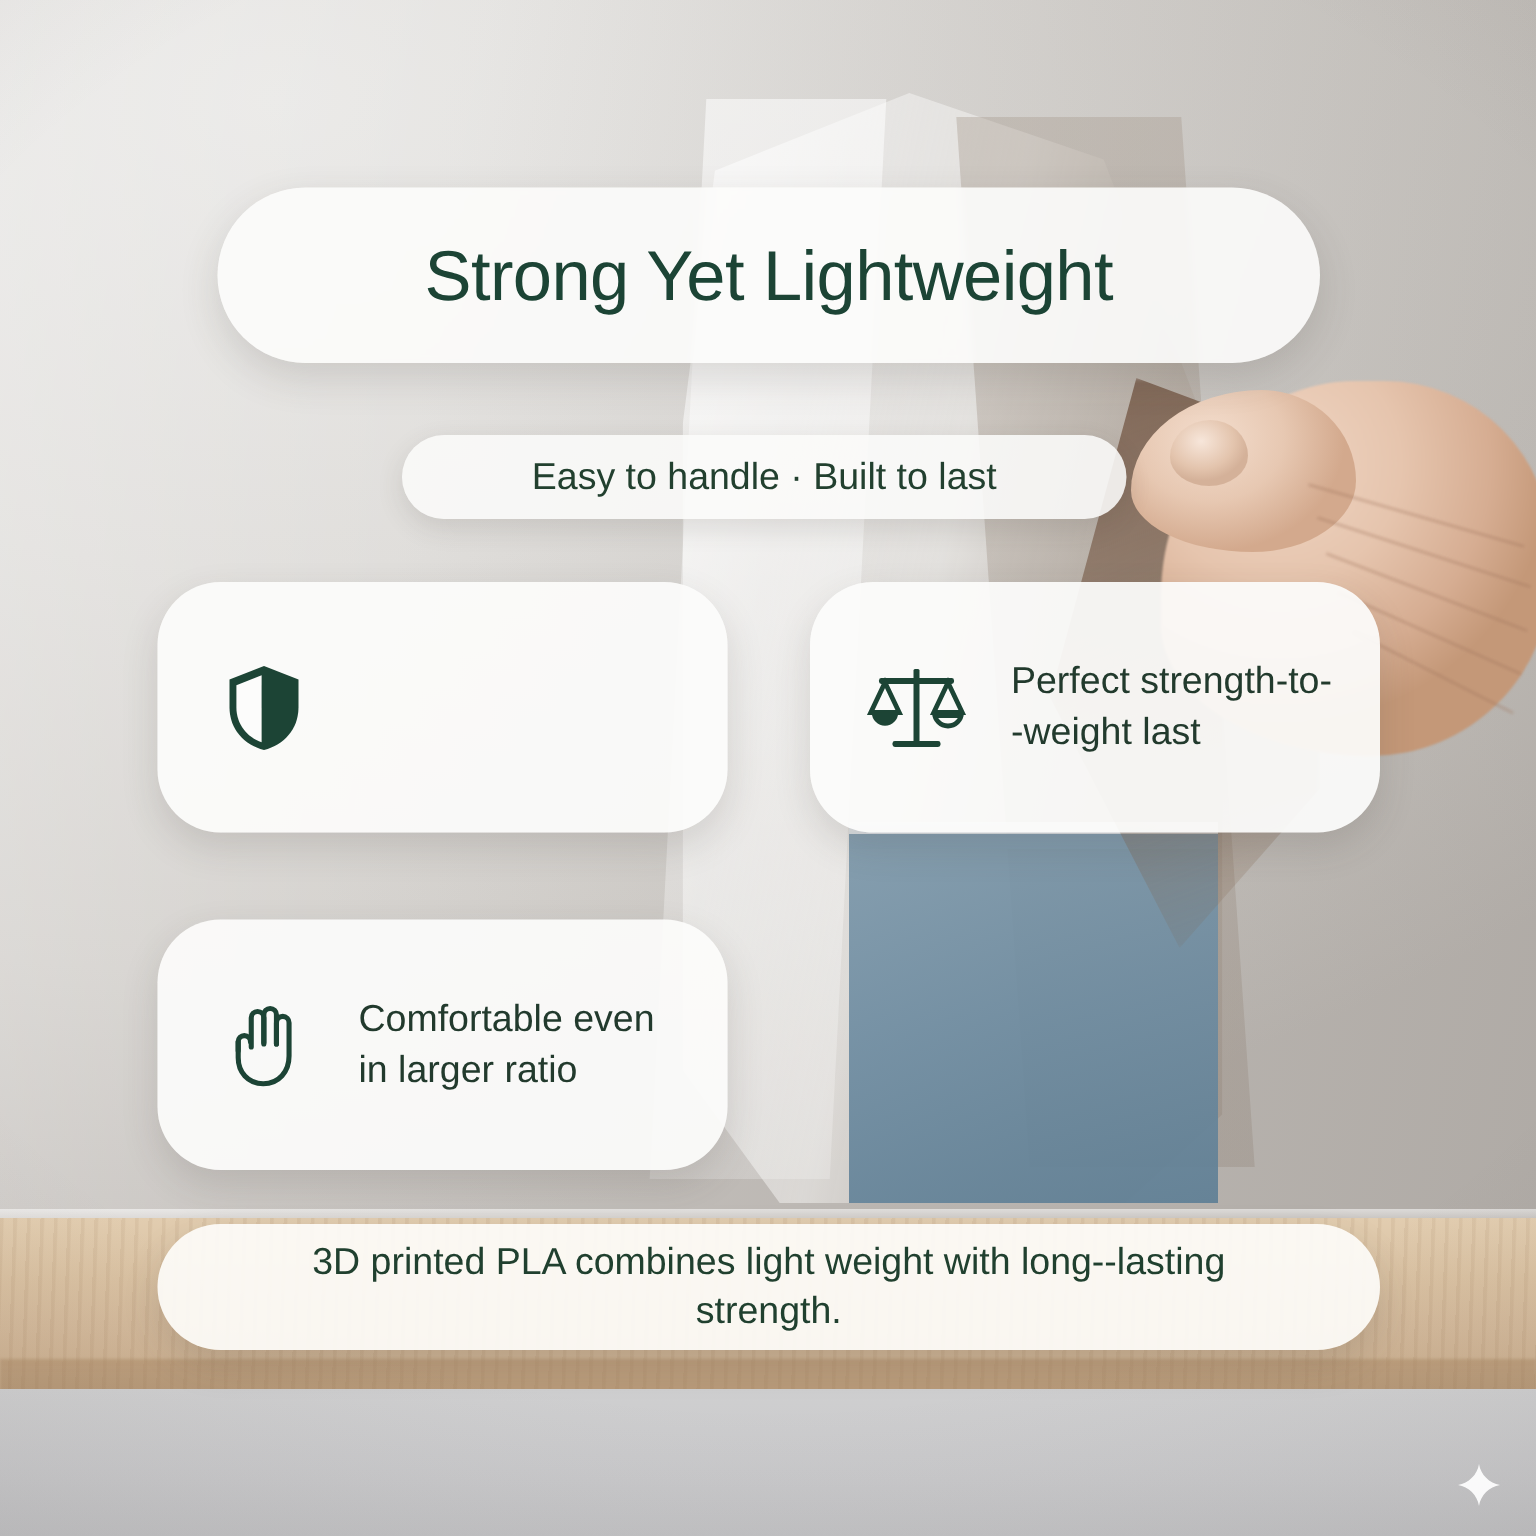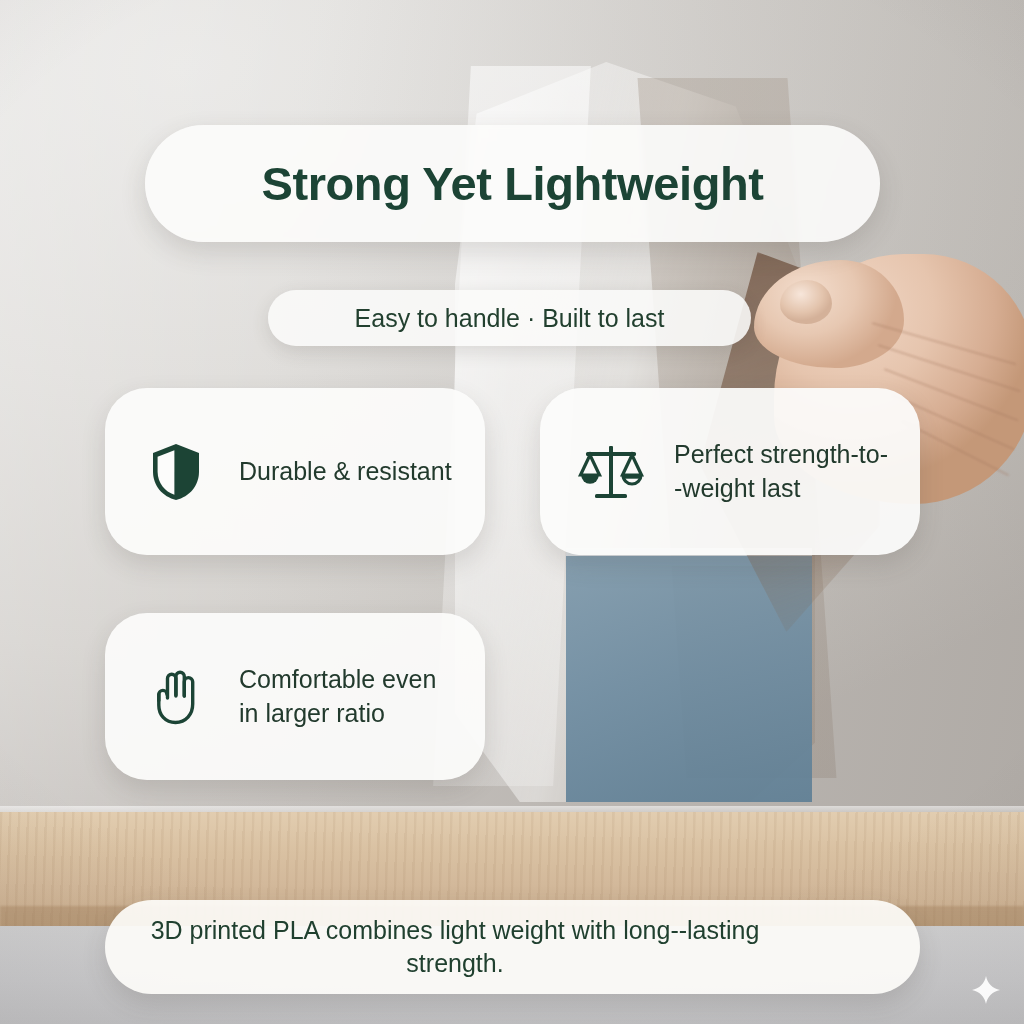--- a/index.html
+++ b/index.html
@@ -177,21 +177,21 @@
     left: 145px; top: 125px;
     width: 735px; height: 117px;
     border-radius: 60px;
     background: rgba(252,252,251,0.90);
     box-shadow: 0 10px 26px rgba(70,62,54,0.16);
     display: flex; align-items: center; justify-content: center;
     backdrop-filter: blur(2px);
   }
   .title-text {
     font-size: 47px;
-    font-weight: 700;
+    font-weight: 400;
     letter-spacing: -0.4px;
     color: #1c4435;
     white-space: nowrap;
   }
 
   .subtitle-pill {
     position: absolute;
     left: 268px; top: 290px;
     width: 483px; height: 56px;
     border-radius: 30px;
@@ -238,26 +238,26 @@
 
   .card-label {
     font-size: 25px;
     line-height: 1.34;
     color: #223a2d;
     font-weight: 400;
   }
 
   .footer-pill {
     position: absolute;
-    left: 105px; top: 900px;
-    width: 815px; height: 94px;
+    left: 105px; top: 816px;
+    width: 815px; height: 84px;
     border-radius: 48px;
     background: rgba(253,252,249,0.92);
     box-shadow: 0 10px 24px rgba(70,62,54,0.16);
-    display: flex; align-items: center; 
+    display: flex; align-items: center; justify-content: center;
     text-align: center;
   }
   .footer-text {
     font-size: 25px;
     line-height: 1.34;
     color: #20402f;
     max-width: 700px;
   }
 
   .sparkle {
@@ -318,21 +318,20 @@
     <div class="cards">
 
 
       <div class="card">
         <span class="card-icon">
           <svg width="64" height="64" viewBox="0 0 64 64" aria-hidden="true">
             <path fill="currentColor" d="M32 4L9 13v18.5C9 46 18.6 56.6 32 60c13.4-3.4 23-14 23-28.5V13L32 4z"></path>
             <path fill="#fcfcfb" d="M30.4 10.2L13.6 16.8v14.7c0 11.4 7.2 20.1 16.8 23.3V10.2z"></path>
           </svg>
         </span>
-        <span class="card-label">Durable &amp; resistant</span>
       </div>
 
       <div class="card">
         <span class="card-icon">
           <svg width="70" height="70" viewBox="0 0 70 70" aria-hidden="true">
             <rect x="33" y="9" width="4" height="50" fill="currentColor" rx="1"></rect>
             <rect x="10" y="15" width="50" height="4" fill="currentColor" rx="1.6"></rect>
             <rect x="19" y="57" width="32" height="4" fill="currentColor" rx="1.6"></rect>
             <path fill="none" stroke="currentColor" stroke-width="3.2" d="M14 18 L4.5 38 h19 z"></path>
             <path fill="currentColor" d="M5.2 38 h17.6 a8.8 8.8 0 0 1 -17.6 0 z"></path>

